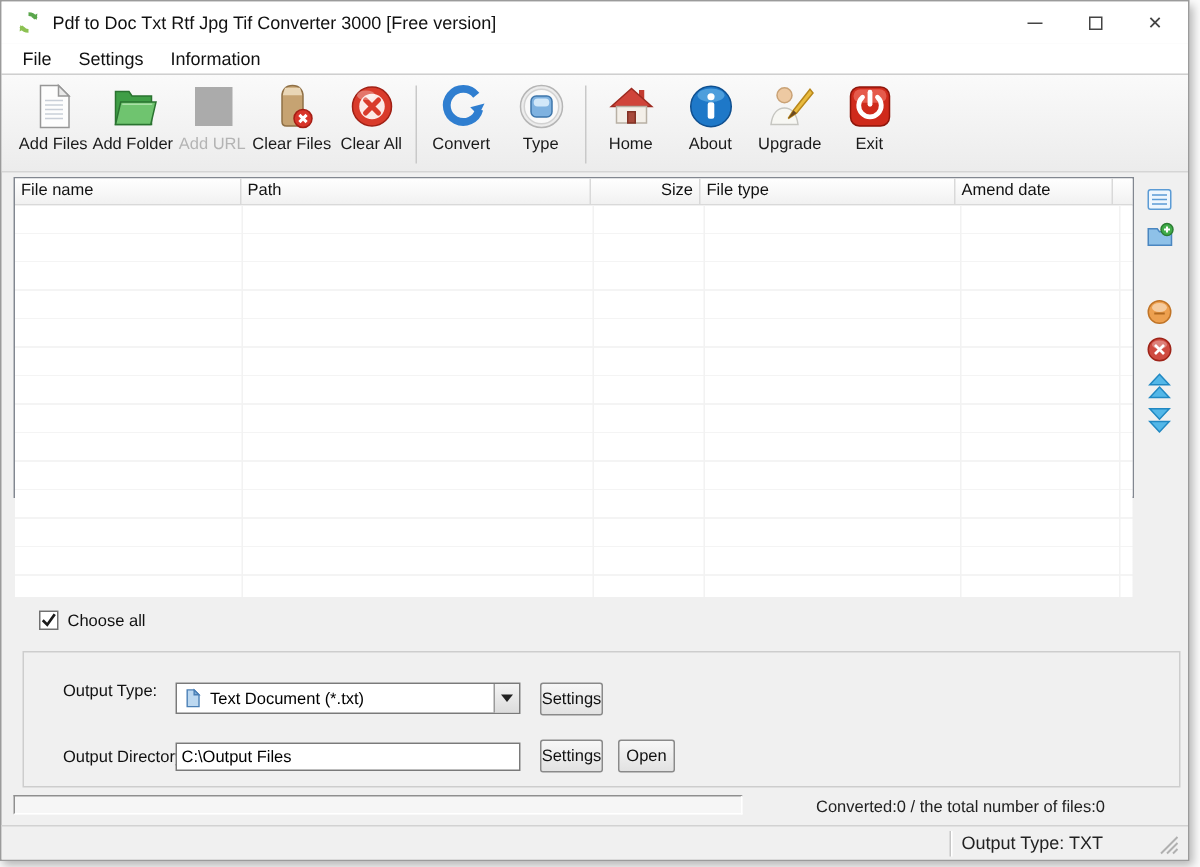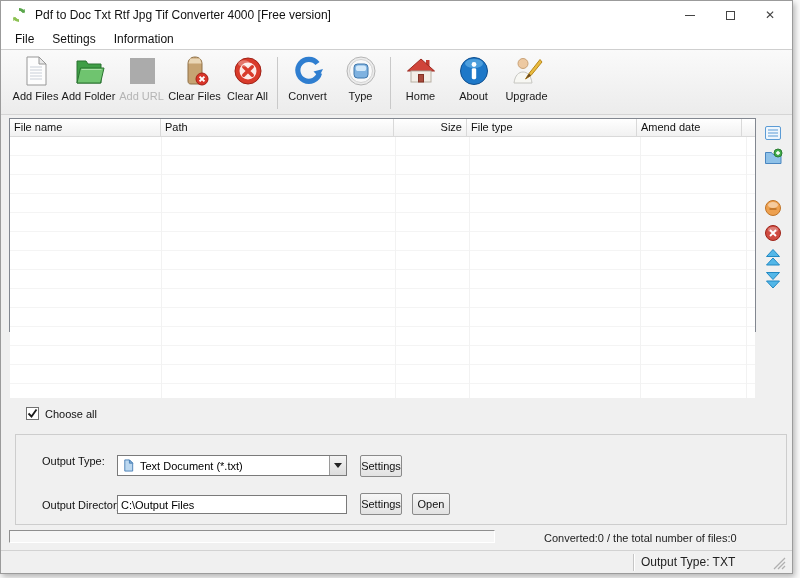--- a/index.html
+++ b/index.html
@@ -91,21 +91,21 @@
 
   <div class="titlebar">
     <span class="app-icon">
       <svg viewBox="0 0 16 16">
         <path d="M8 2.4a5.6 5.6 0 0 1 4.9 2.9" stroke="#5aa64c" stroke-width="2.6" fill="none"></path>
         <path d="M13.9 2 13.5 6.2 9.9 4.4z" fill="#5aa64c"></path>
         <path d="M8 13.6a5.6 5.6 0 0 1-4.9-2.9" stroke="#8cc152" stroke-width="2.6" fill="none"></path>
         <path d="M2.1 14 2.5 9.8 6.1 11.6z" fill="#8cc152"></path>
       </svg>
     </span>
-    <span class="title-text">Pdf to Doc Txt Rtf Jpg Tif Converter 4000 [Free version]</span>
+    <span class="title-text">Pdf to Doc Txt Rtf Jpg Tif Converter 3000 [Free version]</span>
     <div class="win-controls">
       <div class="win-btn">
           <span class="glyph-min"></span>
         </div>
       <div class="win-btn">
           <span class="glyph-max"></span>
         </div>
       <div class="win-btn">
           <span class="glyph-close">✕</span>
         </div>
@@ -232,20 +232,31 @@
         <svg viewBox="0 0 32 32">
           <circle cx="12" cy="8.5" r="5" fill="#edc9a2" stroke="#c9a276"></circle>
           <path d="M3 28c1-8 5-11 9-11s8 3 9 11z" fill="#f7f7f3" stroke="#c6c6c1"></path>
           <path d="M29 4.5 18 18.5l-3.5 5.5 5.5-3.5L31 7z" fill="#e9bb3f" stroke="#b8871c"></path>
           <path d="M18 18.5l-3.5 5.5 5.5-3.5z" fill="#6b4a22"></path>
         </svg>
       </span>
       <span class="tb-label">Upgrade</span>
     </div>
 
+    <div class="tb-btn">
+      <span class="tb-icon">
+        <svg viewBox="0 0 32 32">
+          <rect x="3" y="3" width="26" height="26" rx="6" fill="#cf2a1b" stroke="#8e150a"></rect>
+          <rect x="5" y="4.5" width="22" height="9" rx="4.5" fill="#ff9488" opacity=".45"></rect>
+          <path d="M16 6.5v8" stroke="#fff" stroke-width="3.2" stroke-linecap="round"></path>
+          <path d="M11 9.8a7.5 7.5 0 1 0 10 0" fill="none" stroke="#fff" stroke-width="3.2" stroke-linecap="round"></path>
+        </svg>
+      </span>
+      <span class="tb-label">Exit</span>
+    </div>
   </div>
 
   <div class="listview">
     <div class="lv-header">
       <div class="lv-col c0">File name</div>
       <div class="lv-col c1">Path</div>
       <div class="lv-col c2">Size</div>
       <div class="lv-col c3">File type</div>
       <div class="lv-col c4">Amend date</div>
       <div class="lv-col c5"></div>

